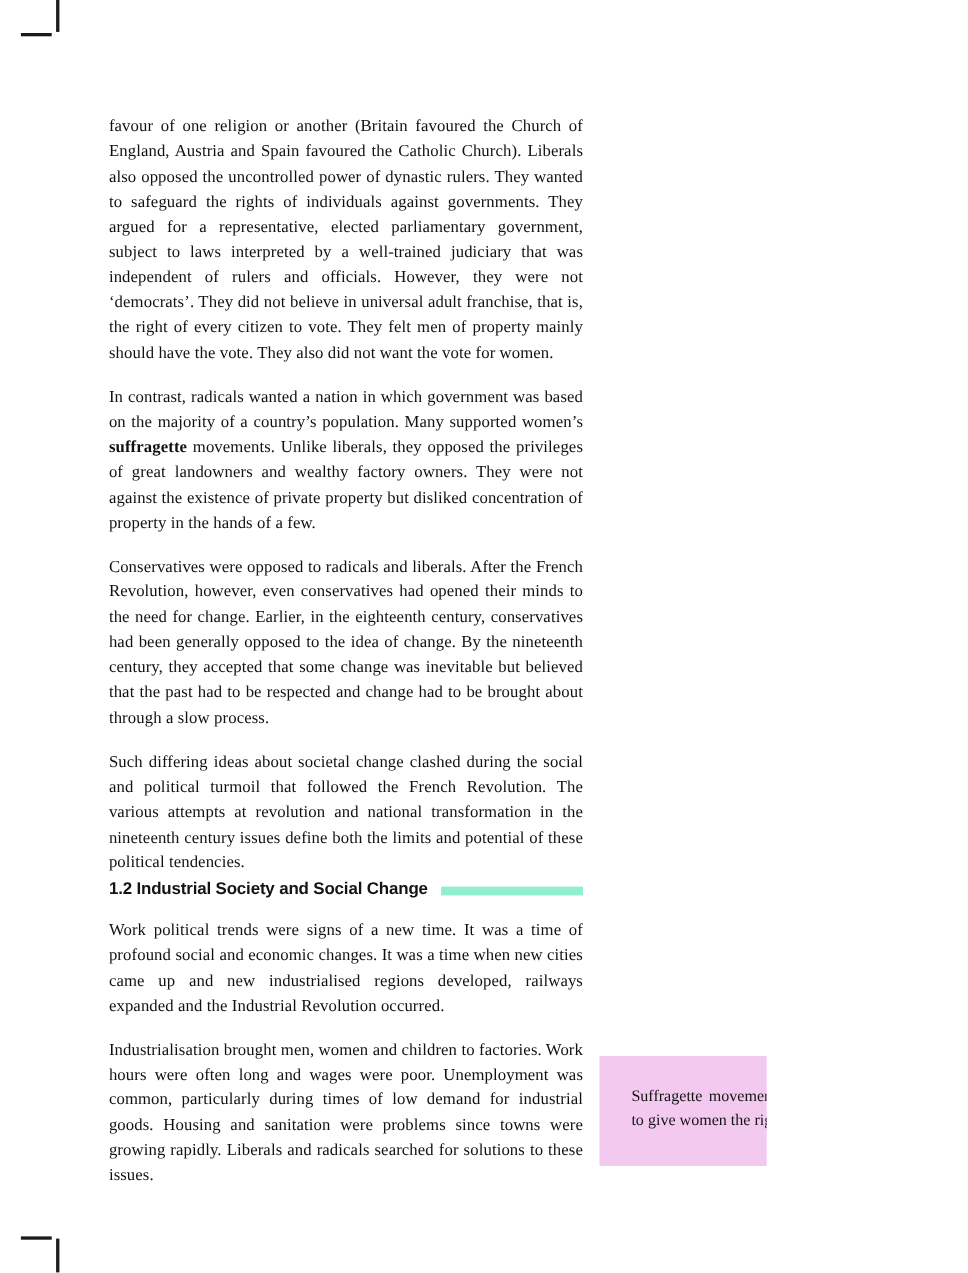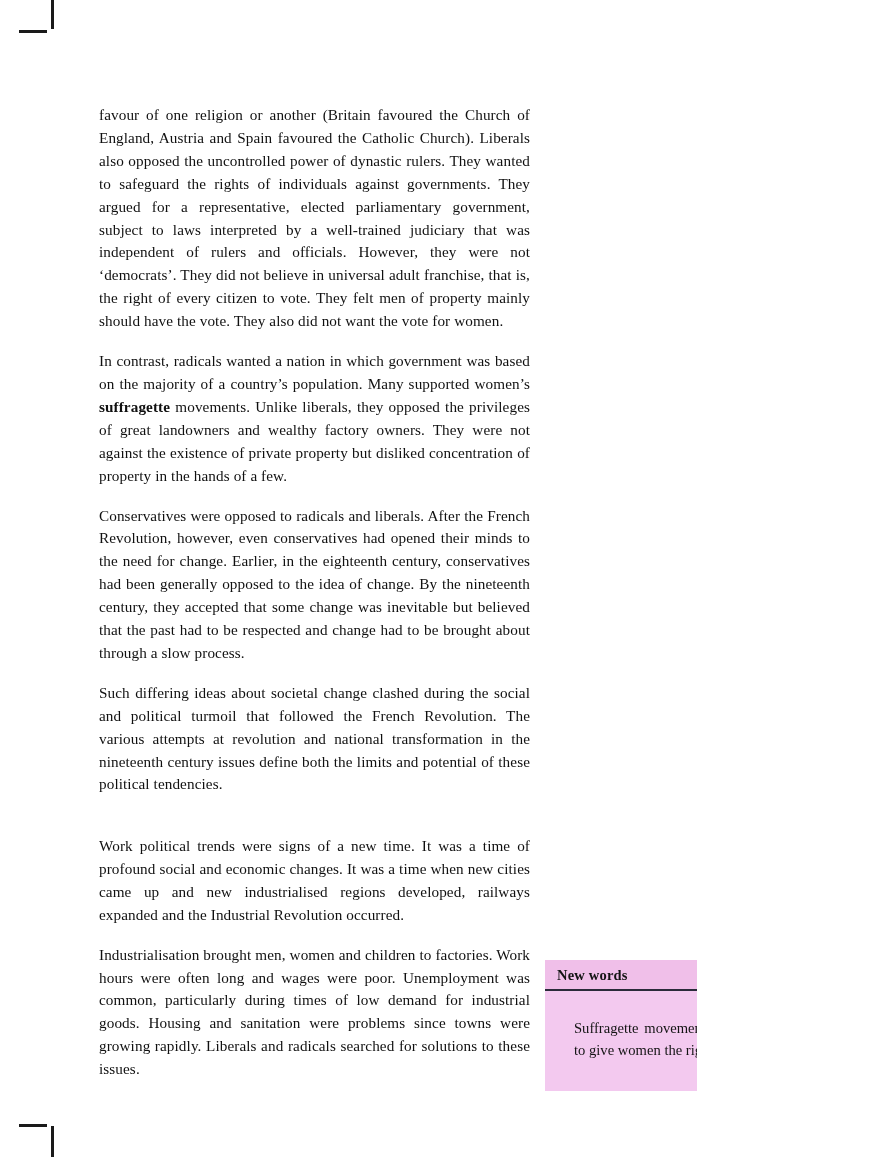--- a/index.html
+++ b/index.html
@@ -131,29 +131,30 @@
 
     <p class="para">favour of one religion or another (Britain favoured the Church of England, Austria and Spain favoured the Catholic Church). Liberals also opposed the uncontrolled power of dynastic rulers. They wanted to safeguard the rights of individuals against governments. They argued for a representative, elected parliamentary government, subject to laws interpreted by a well-trained judiciary that was independent of rulers and officials. However, they were not ‘democrats’. They did not believe in universal adult franchise, that is, the right of every citizen to vote. They felt men of property mainly should have the vote. They also did not want the vote for women.</p>
 
     <p class="para"><span>In contrast, radicals wanted a nation in which government was based on the majority of a country’s population. Many supported women’s </span><b class="bold">suffragette</b><span> movements. Unlike liberals, they opposed the privileges of great landowners and wealthy factory owners. They were not against the existence of private property but disliked concentration of property in the hands of a few.</span></p>
 
     <p class="para">Conservatives were opposed to radicals and liberals. After the French Revolution, however, even conservatives had opened their minds to the need for change. Earlier, in the eighteenth century, conservatives had been generally opposed to the idea of change. By the nineteenth century, they accepted that some change was inevitable but believed that the past had to be respected and change had to be brought about through a slow process.</p>
 
     <p class="para">Such differing ideas about societal change clashed during the social and political turmoil that followed the French Revolution. The various attempts at revolution and national transformation in the nineteenth century issues define both the limits and potential of these political tendencies.</p>
   </div>
 
+  <div class="section-head">
+    <span class="head-text">1.2 Industrial Society and Social Change</span>
+    <span class="head-rule"></span>
+  </div>
 
   <div class="text-col-lower">
     <p class="para">Work political trends were signs of a new time. It was a time of profound social and economic changes. It was a time when new cities came up and new industrialised regions developed,  railways expanded and the Industrial Revolution occurred.</p>
 
     <p class="para">Industrialisation brought men, women and children to factories.  Work hours were often long and wages were poor. Unemployment was common, particularly during times of low demand for industrial goods. Housing and sanitation were problems since towns were growing rapidly. Liberals and radicals searched for solutions to these issues.</p>
   </div>
 
   <div class="newwords-box">
-    <div class="newwords-header">
-      <span class="newwords-title">New words</span>
-    </div>
     <div class="newwords-body">
       <p class="newwords-entry">Suffragette movement – A movement to give women the right to vote.</p>
     </div>
   </div>
 
 </div>
 
 </body></html>

